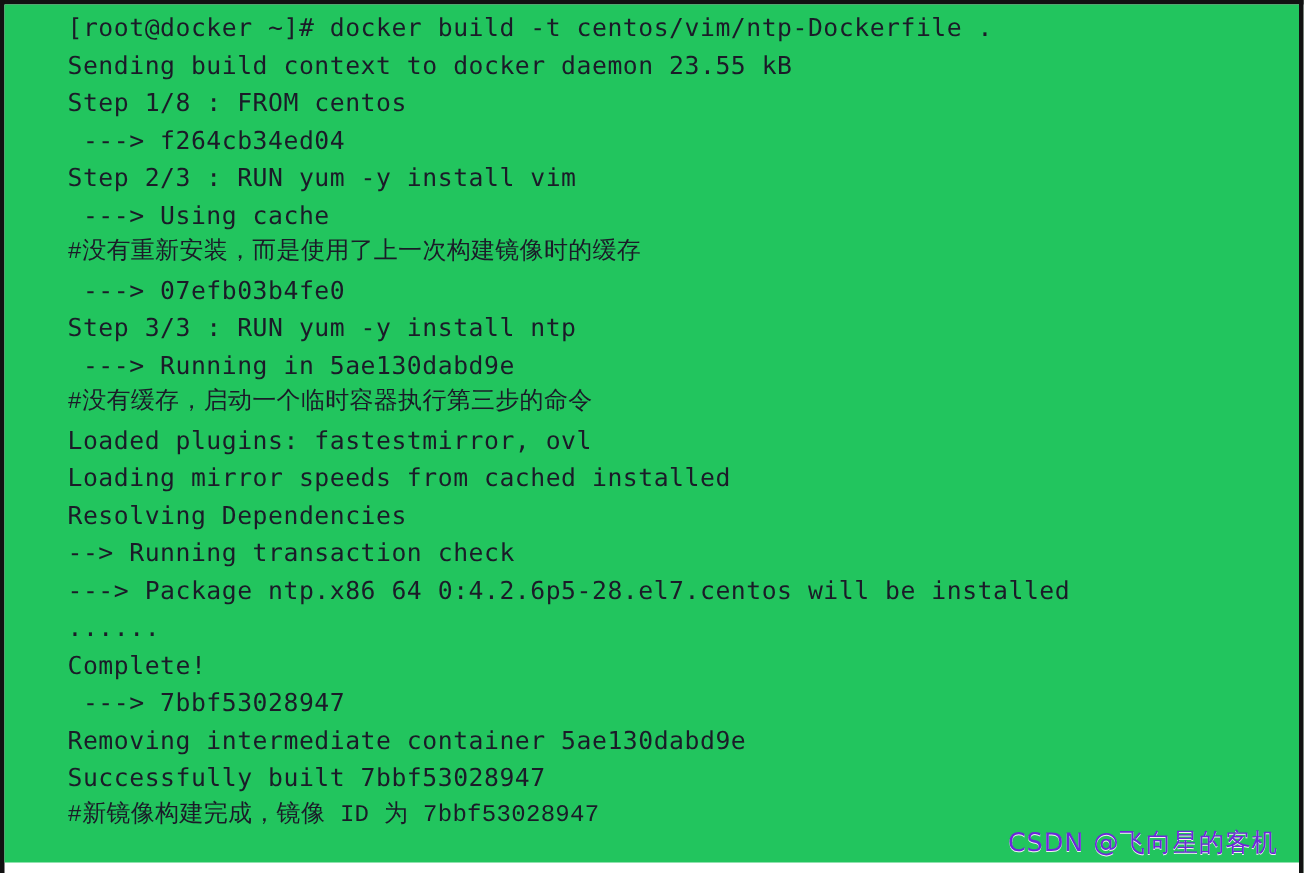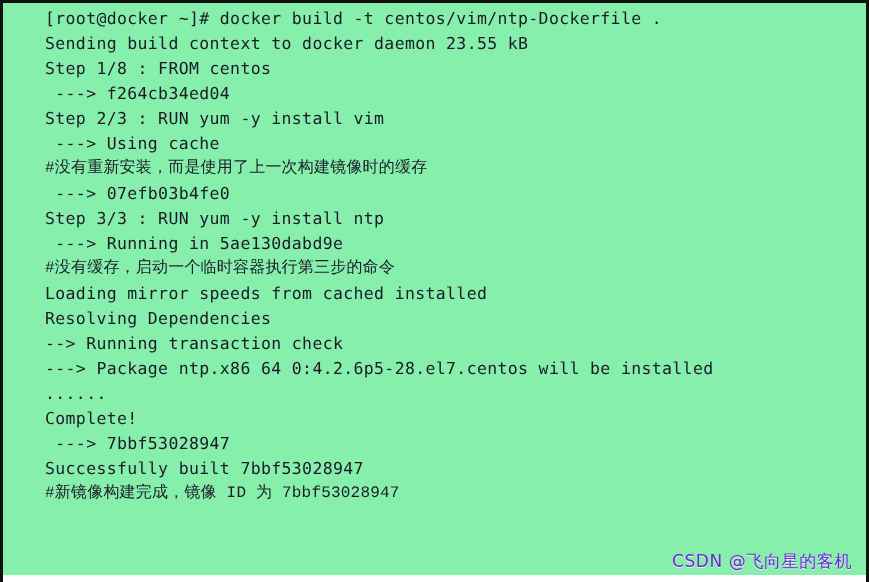--- a/index.html
+++ b/index.html
@@ -29,21 +29,21 @@
     padding: 0;
   }
 
   
   #console-surface {
     position: absolute;
     left: 0;
     top: 0;
     right: 0;
     bottom: 7px;            
-    background: #86efac;
+    background: #22c55e;
     overflow: hidden;
     padding-left: 13px;
   }
 
   #console-output {
     position: absolute;
     left: 42px;
     top: 3px;
     right: 4px;
     margin: 0;
@@ -94,25 +94,27 @@
         <div class="console-line">Sending build context to docker daemon 23.55 kB</div>
         <div class="console-line">Step 1/8 : FROM centos</div>
         <div class="console-line"> ---&gt; f264cb34ed04</div>
         <div class="console-line">Step 2/3 : RUN yum -y install vim</div>
         <div class="console-line"> ---&gt; Using cache</div>
         <div class="console-line cjk">#没有重新安装，而是使用了上一次构建镜像时的缓存</div>
         <div class="console-line"> ---&gt; 07efb03b4fe0</div>
         <div class="console-line">Step 3/3 : RUN yum -y install ntp</div>
         <div class="console-line"> ---&gt; Running in 5ae130dabd9e</div>
         <div class="console-line cjk">#没有缓存，启动一个临时容器执行第三步的命令</div>
+        <div class="console-line">Loaded plugins: fastestmirror, ovl</div>
         <div class="console-line">Loading mirror speeds from cached installed</div>
         <div class="console-line">Resolving Dependencies</div>
         <div class="console-line">--&gt; Running transaction check</div>
         <div class="console-line">---&gt; Package ntp.x86 64 0:4.2.6p5-28.el7.centos will be installed</div>
         <div class="console-line">......</div>
         <div class="console-line">Complete!</div>
         <div class="console-line"> ---&gt; 7bbf53028947</div>
+        <div class="console-line">Removing intermediate container 5ae130dabd9e</div>
         <div class="console-line">Successfully built 7bbf53028947</div>
         <div class="console-line cjk">#新镜像构建完成，镜像 ID 为 7bbf53028947</div>
       </div>
   </div>
   <div id="watermark">CSDN @飞向星的客机</div>
 </div>
 
 </body></html>

